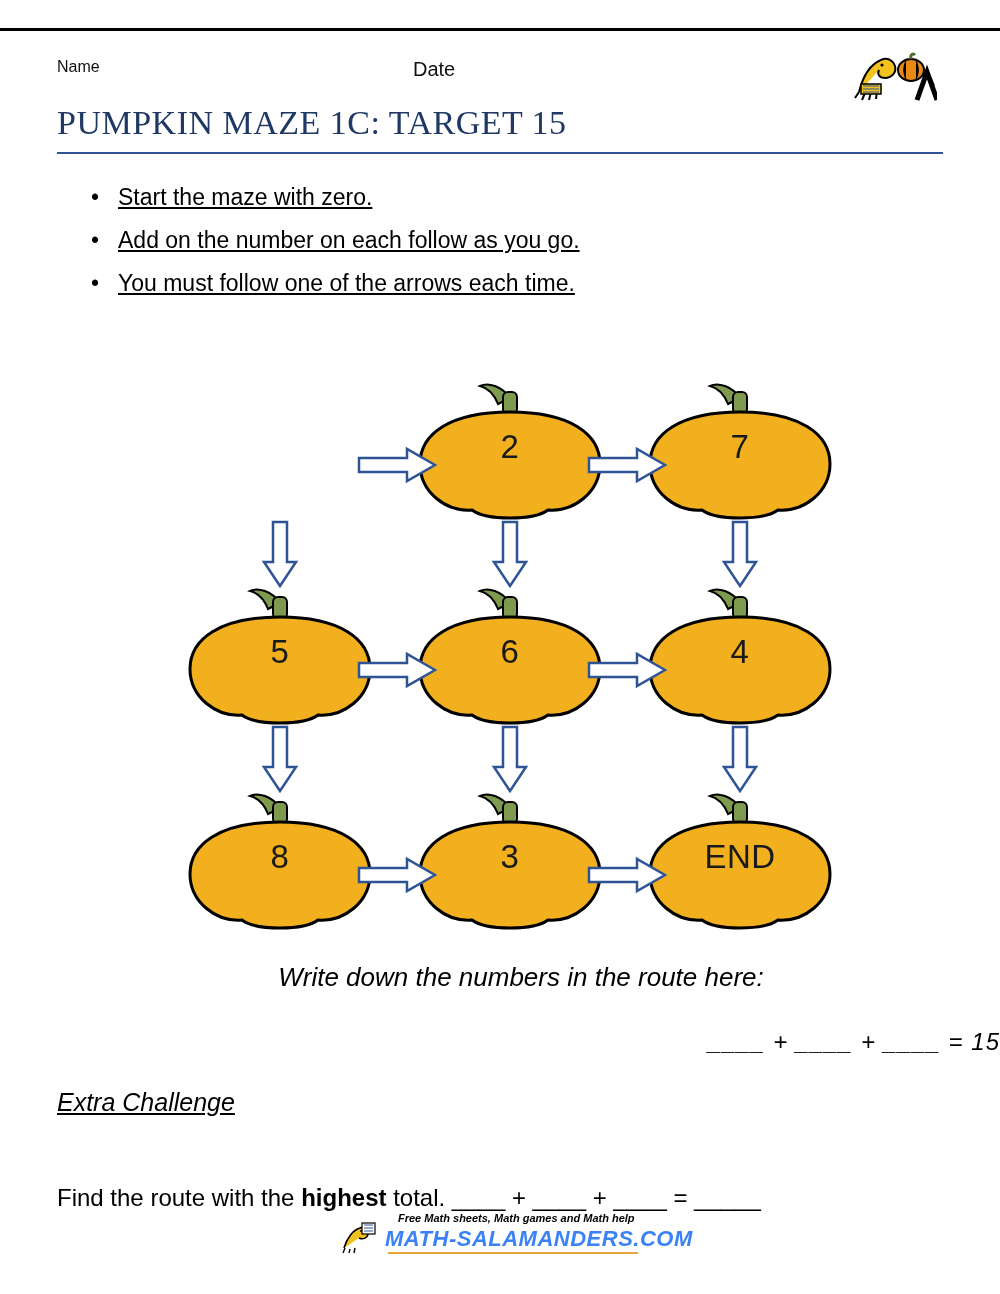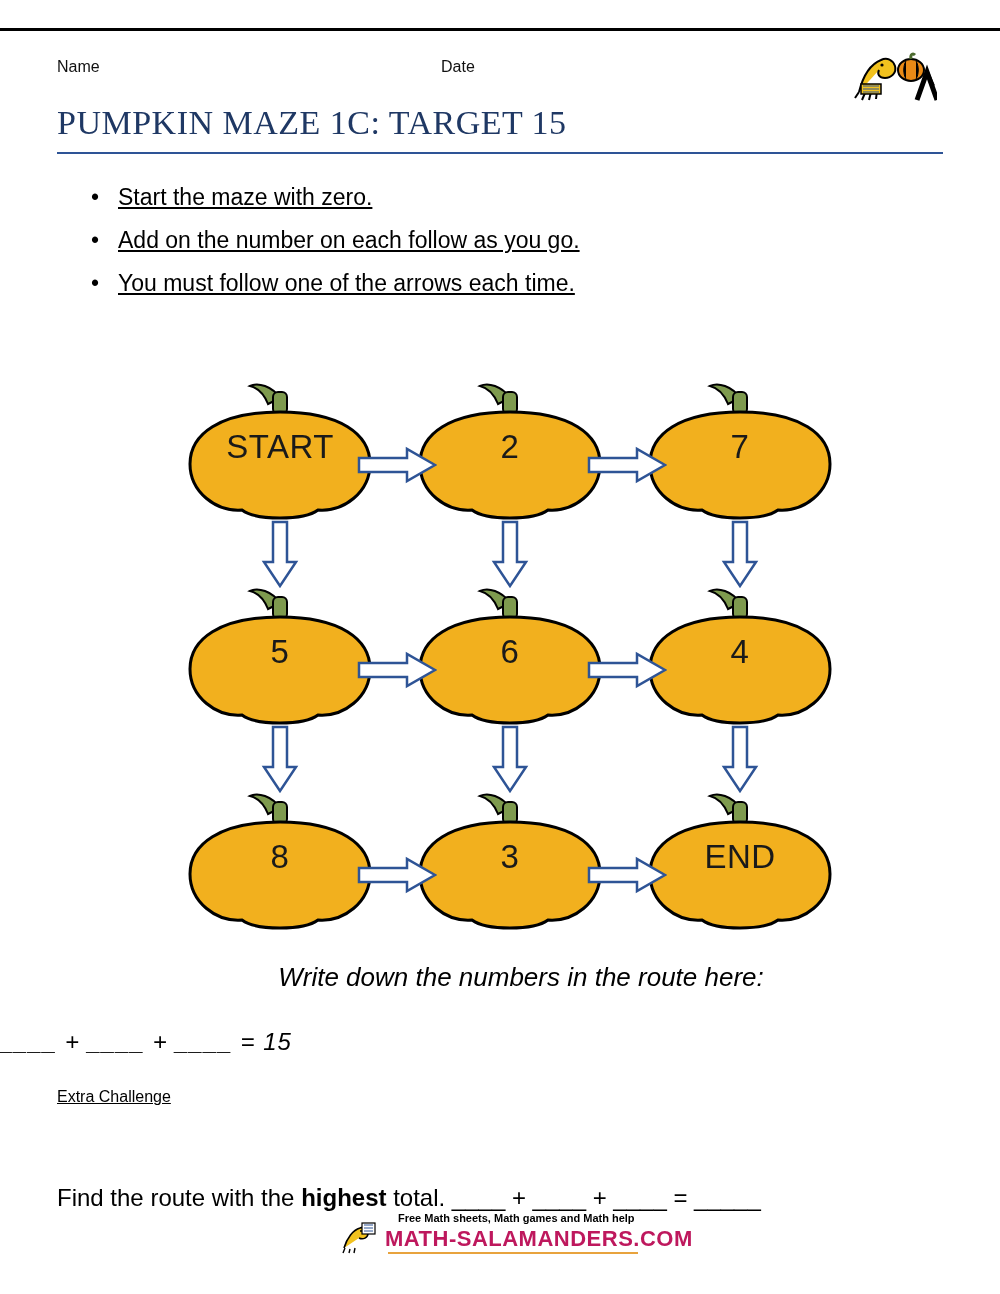--- a/index.html
+++ b/index.html
@@ -41,23 +41,22 @@
     position: absolute;
     left: 0;
     top: 0;
     font-size: 16px;
     color: #111;
   }
   .date-label {
     position: absolute;
     left: 356px;
     top: 0;
-    font-size: 16px;
+    font-size: 20px;
     color: #111;
-    margin-left: 28px;
   }
   .logo {
     position: absolute;
     right: 0px;
     top: -10px;
     width: 86px;
     height: 58px;
   }
   .title {
     position: absolute;
@@ -160,31 +159,32 @@
     font-size: 26px;
     font-style: italic;
     font-family: "Liberation Sans", sans-serif;
     padding-left: 21px;
   }
   .route-equation {
     position: absolute;
     left: 0;
     top: 1028px;
     width: 1000px;
-    text-align: left;
+    text-align: right;
     font-size: 24px;
     font-style: italic;
     letter-spacing: 1px;
   }
   .extra-heading {
     position: absolute;
     left: 57px;
     top: 1088px;
-    font-size: 16px;
+    font-size: 25px;
     text-decoration: underline;
+    font-style: italic;
   }
   .extra-line {
     position: absolute;
     left: 57px;
     top: 1146px;
     font-size: 24px;
     white-space: nowrap;
     margin-top: 38px;
   }
   .extra-line b { font-weight: bold; }
@@ -195,38 +195,39 @@
     left: 0;
     top: 1212px;
     width: 1000px;
     height: 60px;
     text-align: center;
   }
   .footer-inner {
     display: inline-block;
     position: relative;
     text-align: right;
+    font-style: italic;
   }
   .footer-tagline {
     position: absolute;
     left: 48px;
     top: 0px;
     font-size: 11px;
     font-weight: bold;
     color: #000;
     white-space: nowrap;
   }
   .footer-brand {
     position: absolute;
     left: 35px;
     top: 14px;
     font-size: 22px;
     font-weight: bold;
     letter-spacing: 0.5px;
-    color: #be185d;
+    color: #3b82f6;
     white-space: nowrap;
     font-family: "Liberation Sans", sans-serif;
   }
   .footer-underline {
     position: absolute;
     left: 38px;
     top: 40px;
     width: 250px;
     height: 2px;
     background: #E8A33D;
@@ -275,30 +276,20 @@
   <div class="title-rule"></div>
 
   <ul class="instructions">
     <li>Start the maze with zero.</li>
     <li>Add on the number on each follow as you go.</li>
     <li>You must follow one of the arrows each time.</li>
   </ul>
 
   <div class="maze">
 
-    <div class="cell" style="left:0px; top:0px;">
-      <span class="pumpkin">
-        <svg viewBox="0 0 200 150" width="200" height="150">
-          <path d="M100 26 C92 14, 78 10, 70 14 C78 16, 84 22, 88 32 Z" fill="#7E9A4E" stroke="#000" stroke-width="2"></path>
-          <rect x="93" y="20" width="14" height="22" rx="5" fill="#7E9A4E" stroke="#000" stroke-width="2"></rect>
-          <path d="M100 40 C40 40, 10 62, 10 92 C10 120, 36 140, 62 138 C70 144, 82 146, 100 146 C118 146, 130 144, 138 138 C164 140, 190 120, 190 92 C190 62, 160 40, 100 40 Z" fill="#F2B01E" stroke="#000" stroke-width="3"></path>
-        </svg>
-      </span>
-      <span class="cell-label">START</span>
-    </div>
 
     <div class="cell" style="left:230px; top:0px;">
       <span class="pumpkin">
         <svg viewBox="0 0 200 150" width="200" height="150">
           <path d="M100 26 C92 14, 78 10, 70 14 C78 16, 84 22, 88 32 Z" fill="#7E9A4E" stroke="#000" stroke-width="2"></path>
           <rect x="93" y="20" width="14" height="22" rx="5" fill="#7E9A4E" stroke="#000" stroke-width="2"></rect>
           <path d="M100 40 C40 40, 10 62, 10 92 C10 120, 36 140, 62 138 C70 144, 82 146, 100 146 C118 146, 130 144, 138 138 C164 140, 190 120, 190 92 C190 62, 160 40, 100 40 Z" fill="#F2B01E" stroke="#000" stroke-width="3"></path>
         </svg>
       </span>
       <span class="cell-label">2</span>

